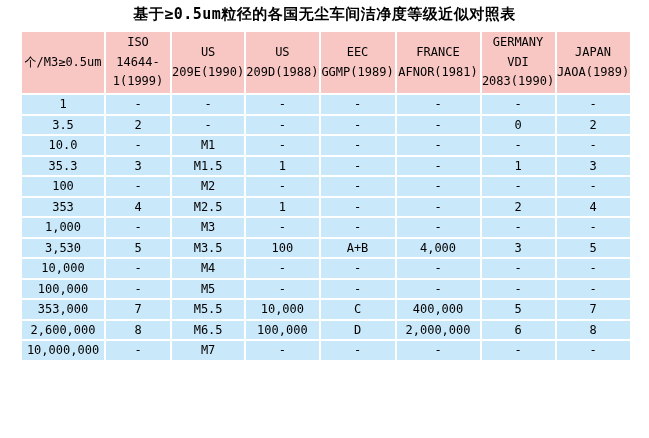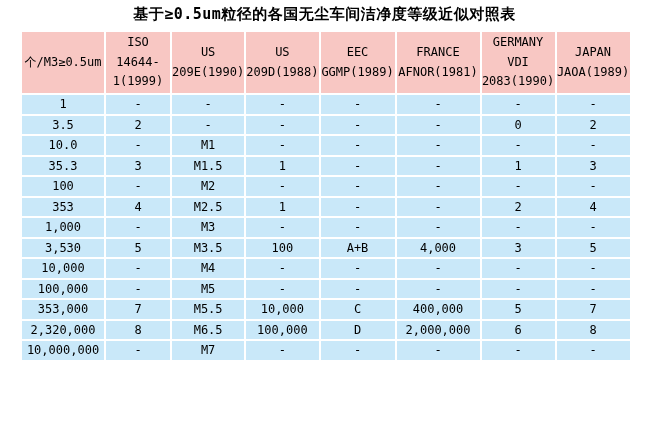--- a/index.html
+++ b/index.html
@@ -209,21 +209,21 @@
           <td>353,000</td>
           <td>7</td>
           <td>M5.5</td>
           <td>10,000</td>
           <td>C</td>
           <td>400,000</td>
           <td>5</td>
           <td>7</td>
         </tr>
         <tr>
-          <td>2,320,000</td>
+          <td>2,600,000</td>
           <td>8</td>
           <td>M6.5</td>
           <td>100,000</td>
           <td>D</td>
           <td>2,000,000</td>
           <td>6</td>
           <td>8</td>
         </tr>
         <tr>
           <td>10,000,000</td>

